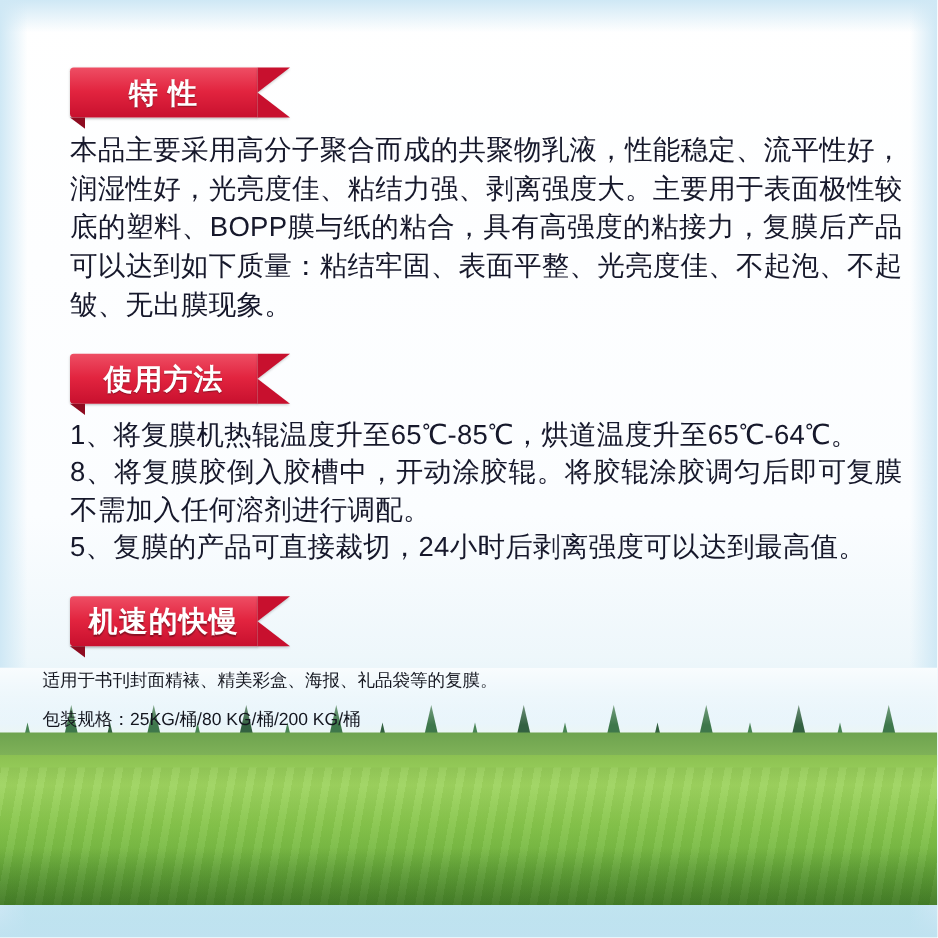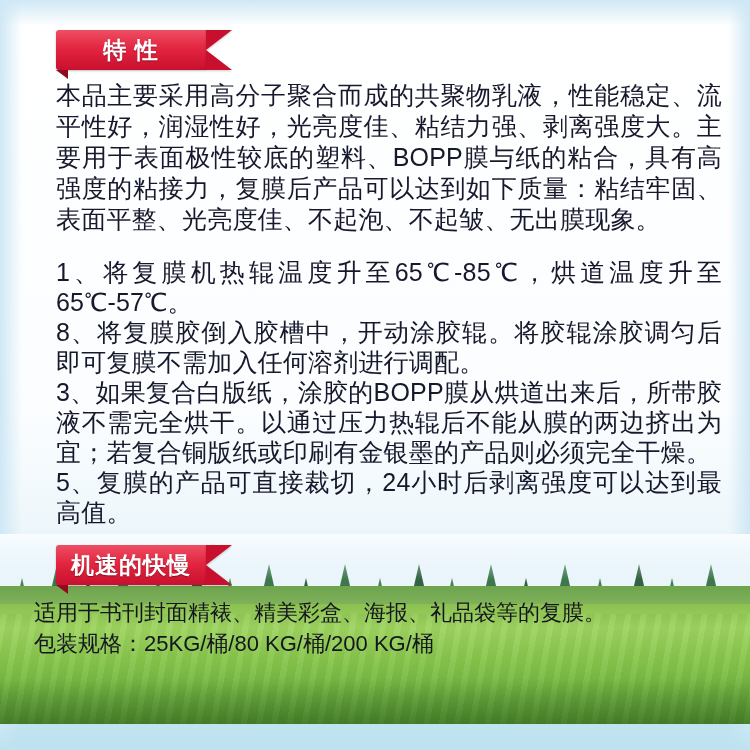--- a/index.html
+++ b/index.html
@@ -192,44 +192,44 @@
     height: 40px;
     line-height: 40px;
     text-align: center;
     color: #ffffff;
     font-size: 23px;
     font-weight: bold;
     letter-spacing: 1px;
     text-shadow: 0 1px 1px rgba(0,0,0,0.35);
     white-space: nowrap;
   }
-  .banner.w1 { width: 178px; }
+  .banner.w1 { width: 178px; margin-top: 24px; }
   .banner.w1 .body, .banner.w1 .label { width: 150px; }
   .banner.w1 .tail { left: 150px; }
 
   .body-text {
     margin: 10px 6px 0 34px;
     color: #16182b;
-    font-size: 25px;
+    font-size: 22px;
     line-height: 31px;
     letter-spacing: 0.2px;
     text-align: justify;
   }
   .body-text p {
     margin: 0;
   }
   .tight {
     line-height: 30px;
   }
   .scope-text {
     position: relative;
     z-index: 6;
     margin: 12px 10px 0 34px;
     color: #14161f;
-    font-size: 22px;
+    font-size: 14px;
     line-height: 31px;
   }
   .scope-text p { margin: 0; }
 </style>
 </head>
 <body>
 
 <div class="page">
 
   <div class="frame-top"></div>
@@ -275,24 +275,29 @@
         <div class="tail"></div>
         <div class="notch"></div>
         <div class="label">特    性</div>
       </div>
       <div class="body-text">
         <p>本品主要采用高分子聚合而成的共聚物乳液，性能稳定、流平性好，润湿性好，光亮度佳、粘结力强、剥离强度大。主要用于表面极性较底的塑料、BOPP膜与纸的粘合，具有高强度的粘接力，复膜后产品可以达到如下质量：粘结牢固、表面平整、光亮度佳、不起泡、不起皱、无出膜现象。</p>
       </div>
     </div>
 
     <div class="section" style="margin-top:22px;">
+      <div class="banner w1">
+        <div class="body"></div>
+        <div class="tail"></div>
+        <div class="notch"></div>
+        <div class="label">使用方法</div>
+      </div>
       <div class="body-text tight">
-        <p>1、将复膜机热辊温度升至65℃-85℃，烘道温度升至65℃-57℃。</p>
+        <p>1、将复膜机热辊温度升至65℃-85℃，烘道温度升至65℃-64℃。</p>
         <p>8、将复膜胶倒入胶槽中，开动涂胶辊。将胶辊涂胶调匀后即可复膜不需加入任何溶剂进行调配。</p>
-        <p>3、如果复合白版纸，涂胶的BOPP膜从烘道出来后，所带胶液不需完全烘干。以通过压力热辊后不能从膜的两边挤出为宜；若复合铜版纸或印刷有金银墨的产品则必须完全干燥。</p>
         <p>5、复膜的产品可直接裁切，24小时后剥离强度可以达到最高值。</p>
       </div>
     </div>
 
     <div class="section" style="margin-top:18px;">
       <div class="banner w1">
         <div class="body"></div>
         <div class="tail"></div>
         <div class="notch"></div>
         <div class="label">机速的快慢</div>

